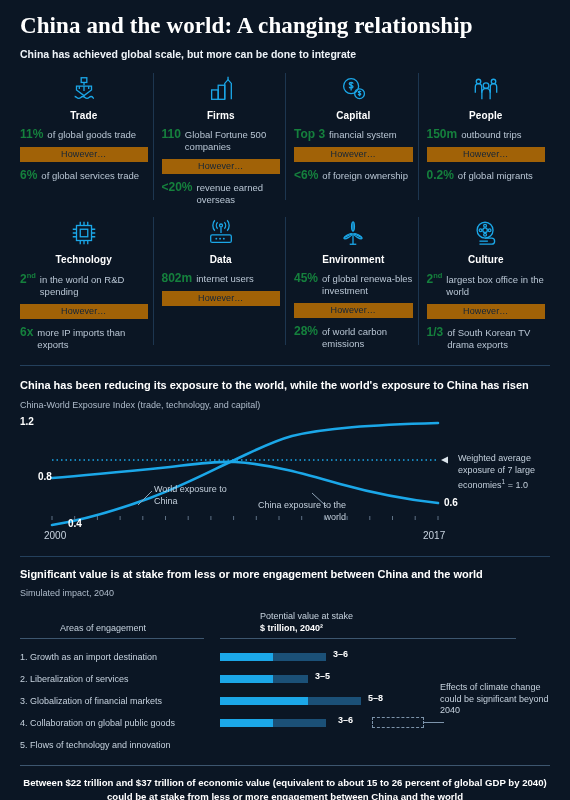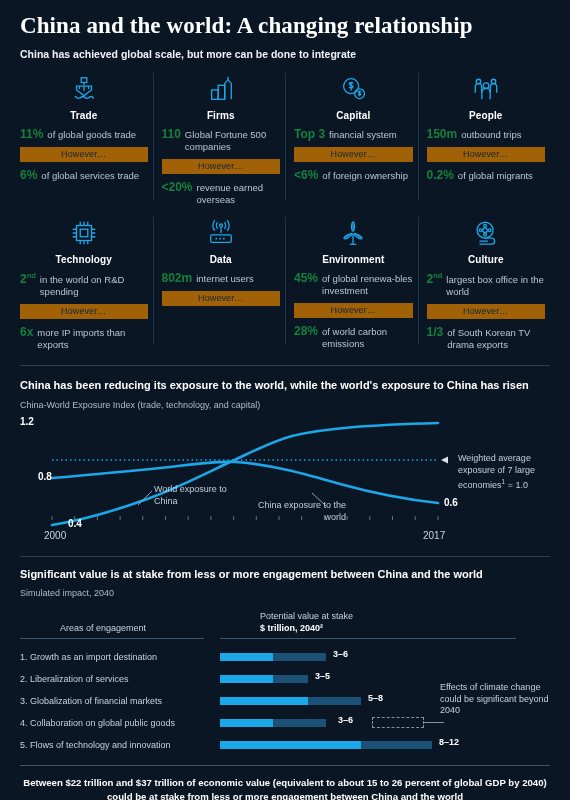--- a/index.html
+++ b/index.html
@@ -427,27 +427,20 @@
           <div class="seg-b" style="width:53px;"></div>
         </div>
         <div class="bar-val" style="left:118px;">3–6</div>
         <div class="dashbox" style="left:152px; top:5px; width:52px;"></div>
         <div class="climate-line" style="left:204px; top:10px; width:20px;"></div>
       </div>
     </div>
 
     <div class="bar-row">
       <div class="bar-label">5. Flows of technology and innovation</div>
-      <div class="bar-track">
-        <div class="bar" style="left:0px; width:212px;">
-          <div class="seg-a" style="width:141px;"></div>
-          <div class="seg-b" style="width:71px;"></div>
-        </div>
-        <div class="bar-val" style="left:219px;">8–12</div>
-      </div>
     </div>
 
     <div class="climate" style="left:420px; top:36px; width:112px;">Effects of climate change could be significant beyond 2040</div>
   </div>
 
   <div class="foot-rule"></div>
 
   <div class="kicker">
     <div>Between $22 trillion and $37 trillion of economic value (equivalent to about 15 to 26 percent of global GDP by 2040)</div>
     <div>could be at stake from less or more engagement between China and the world</div>

